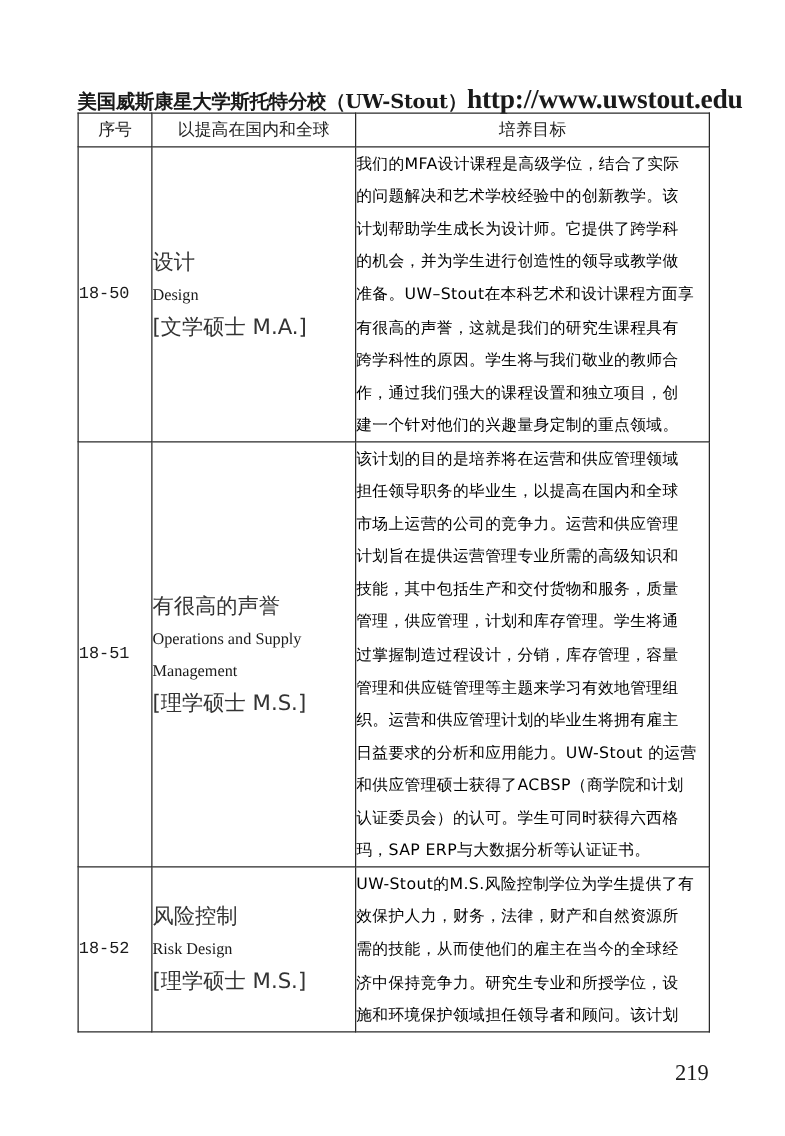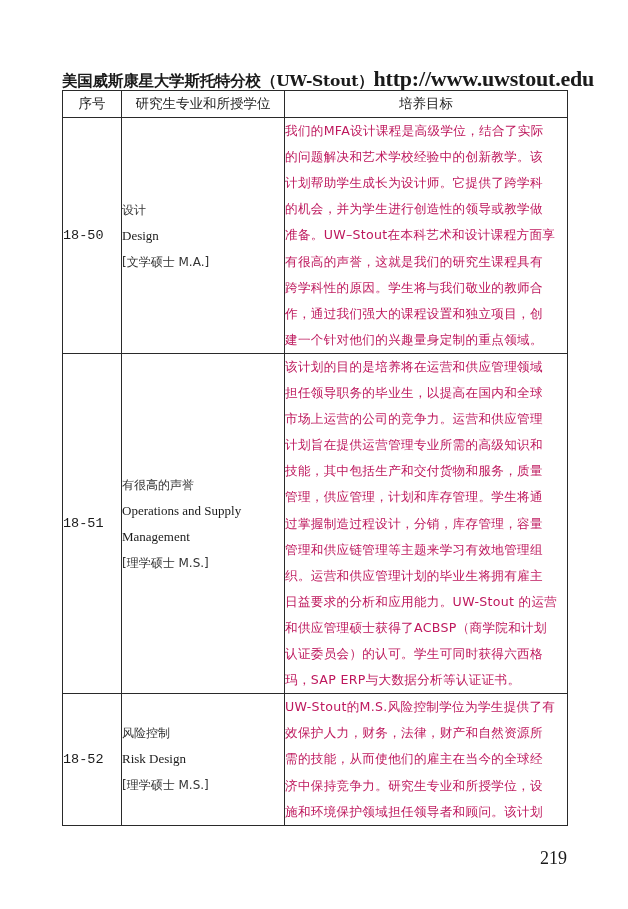--- a/index.html
+++ b/index.html
@@ -28,25 +28,25 @@
     col.c2 { width: 163px; }
     col.c3 { width: 283px; }
     td.num {
       font-family: Liberation Mono, monospace; font-size: 13.5px;
       padding-left: 1px;
     }
     td.prog {
       font-size: 13px; line-height: 26px; padding-left: 2px;
       font-family: "Liberation Serif", "DejaVu Serif", serif;
     }
-    td.prog .zh { font-family: "DejaVu Sans", sans-serif; font-size: 12px; color: #333; }
+    td.prog .zh { font-family: "DejaVu Sans", sans-serif; font-size: 17px; color: #333; }
     td.goal {
       font-size: 12.6px; line-height: 26.1px; padding: 0 1px 0 2px;
       text-align: justify; vertical-align: top;
-      font-family: "DejaVu Sans", sans-serif; color: #be185d;
+      font-family: "DejaVu Sans", sans-serif; color: #000000;
       letter-spacing: 0.3px;
     }
     td.goal .line { display: block; white-space: nowrap; overflow: hidden; }
     .page-number {
       position: absolute; left: 540px; top: 848px;
       font-family: "Liberation Serif", serif; font-size: 18px;
     }
   </style>
 </head>
 <body>
@@ -57,21 +57,21 @@
 
 <table class="main">
   <colgroup>
       <col class="c1">
       <col class="c2">
       <col class="c3">
     </colgroup>
   <thead>
     <tr>
       <th>序号</th>
-      <th>研究生专业和所授学位</th>
+      <th>以提高在国内和全球</th>
       <th>培养目标</th>
     </tr>
   </thead>
   <tbody>
     <tr style="height:236px;">
       <td class="num">18-50</td>
       <td class="prog">
         <div class="zh">设计</div>
         <div>Design</div>
         <div class="zh">[文学硕士  M.A.]</div>

